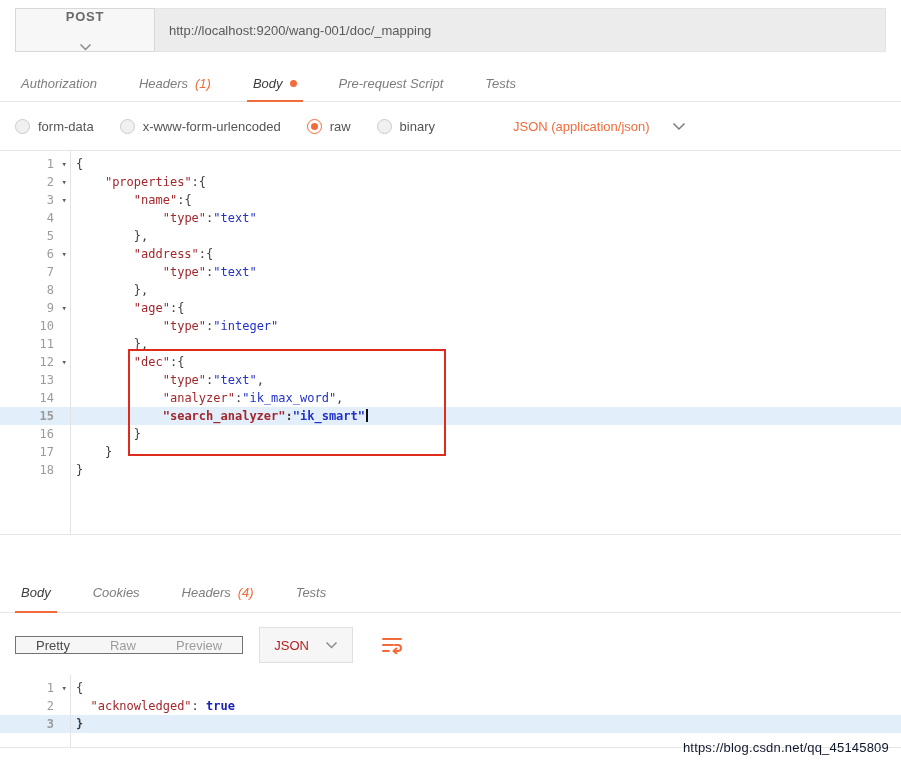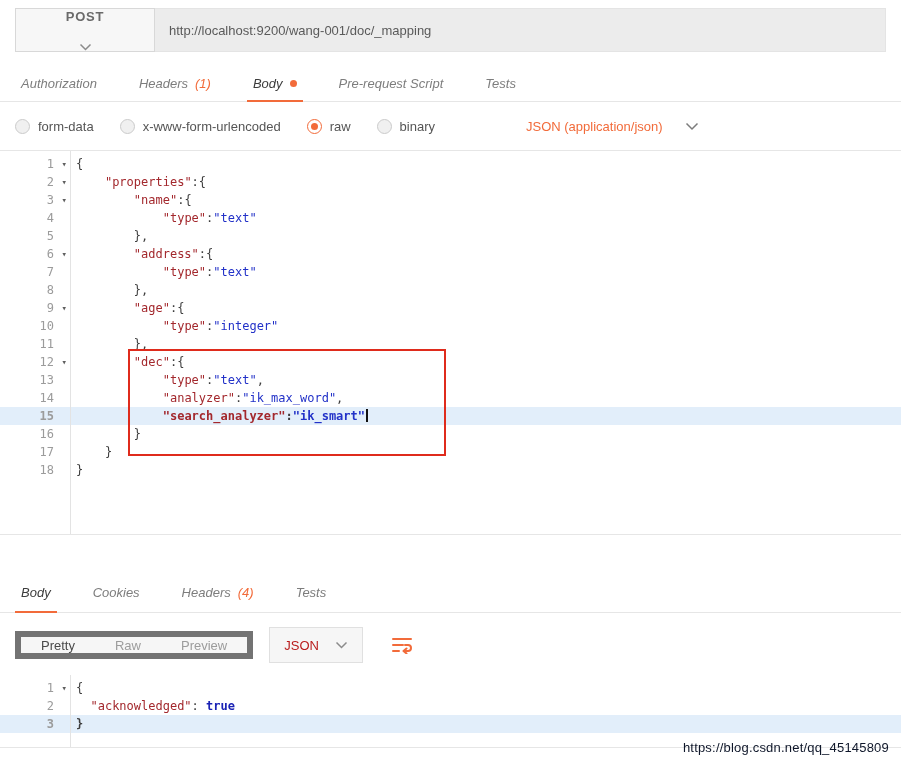--- a/index.html
+++ b/index.html
@@ -26,21 +26,21 @@
   
   .tabs { display:flex; align-items:stretch; height:36px; border-bottom:1px solid #e6e6e6; padding:0 15px; margin-top:14px;font-style:italic; }
   .tabs.res-tabs { margin-top:38px; height:40px; }
   .tab { position:relative; display:flex; align-items:center; gap:7px; padding:0 6px; margin-right:30px; font-size:13px; color:#7d7d7d; cursor:pointer; }
   .tab.active { color:#3c3c3c; }
   .tab.active::after { content:''; position:absolute; left:0; right:0; bottom:-1px; height:2px; background:var(--accent); }
   .tab-count { color:var(--accent); }
   .tab-dot { width:7px; height:7px; border-radius:50%; background:var(--accent); }
 
   
-  .body-options { display:flex; align-items:center; height:49px; padding:0 15px; border-bottom:1px solid #e6e6e6;gap:13px; }
+  .body-options { display:flex; align-items:center; height:49px; padding:0 15px; border-bottom:1px solid #e6e6e6; }
   .radio-item { display:flex; align-items:center; gap:8px; margin-right:26px; font-size:13px; color:#555; cursor:pointer; }
   .radio { width:15px; height:15px; border-radius:50%; background:#f0f0f0; border:1px solid #cbcbcb; position:relative; flex:0 0 15px; }
   .radio.sel { background:#fff; border-color:var(--accent); }
   .radio.sel::after { content:''; position:absolute; inset:3px; border-radius:50%; background:var(--accent); }
   .ct-dropdown { margin-left:52px; display:flex; align-items:center; gap:22px; font-size:13px; color:var(--accent); cursor:pointer; }
 
   
   .editor { position:relative; font-family:"DejaVu Sans Mono","Liberation Mono",monospace; font-size:12px; background:#fff; padding-top:4px; }
   .req-editor { min-height:384px; border-bottom:1px solid #e6e6e6; }
   .res-editor { min-height:73px; border-bottom:1px solid #e6e6e6; }
@@ -52,21 +52,21 @@
   .ed-content { padding-left:6px; }
   .tok-p { color:var(--tok-p); }
   .tok-k { color:var(--tok-k); }
   .tok-s { color:var(--tok-s); }
   .tok-b { color:var(--tok-b); font-weight:bold; }
   .caret { display:inline-block; width:1.5px; height:13px; background:#111; vertical-align:-2px; margin-left:1px; }
   .annotation-box { position:absolute; left:128px; top:198px; width:318px; height:107px; border:2px solid var(--annotation); pointer-events:none; }
 
   
   .res-toolbar { display:flex; align-items:center; padding:0 15px; margin:14px 0 12px 0; height:36px; }
-  .seg-group { display:flex; background:#f6f6f6; border:6px solid #737373; height:28px; }
+  .seg-group { display:flex; background:#f6f6f6; border:1px solid #737373; height:18px; }
   .seg { padding:0 20px; display:flex; align-items:center; font-size:13px; color:#9c9c9c; cursor:pointer; }
   .seg.active { color:#4a4a4a; }
   .fmt-dropdown { margin-left:16px; display:flex; align-items:center; gap:16px; background:#f6f6f6; border:1px solid #e0e0e0; height:36px; padding:0 14px; font-size:13px; color:#b91c1c; cursor:pointer; }
   .wrap-btn { margin-left:28px; display:flex; align-items:center; cursor:pointer; }
   .wrap-btn svg path { stroke:var(--accent); fill:none; stroke-width:2; stroke-linecap:round; stroke-linejoin:round; }
 
   .chev path { stroke:#8b8b8b; fill:none; stroke-width:1.5; }
   .ct-dropdown .chev path { stroke:#7c7c7c; }
 
   

